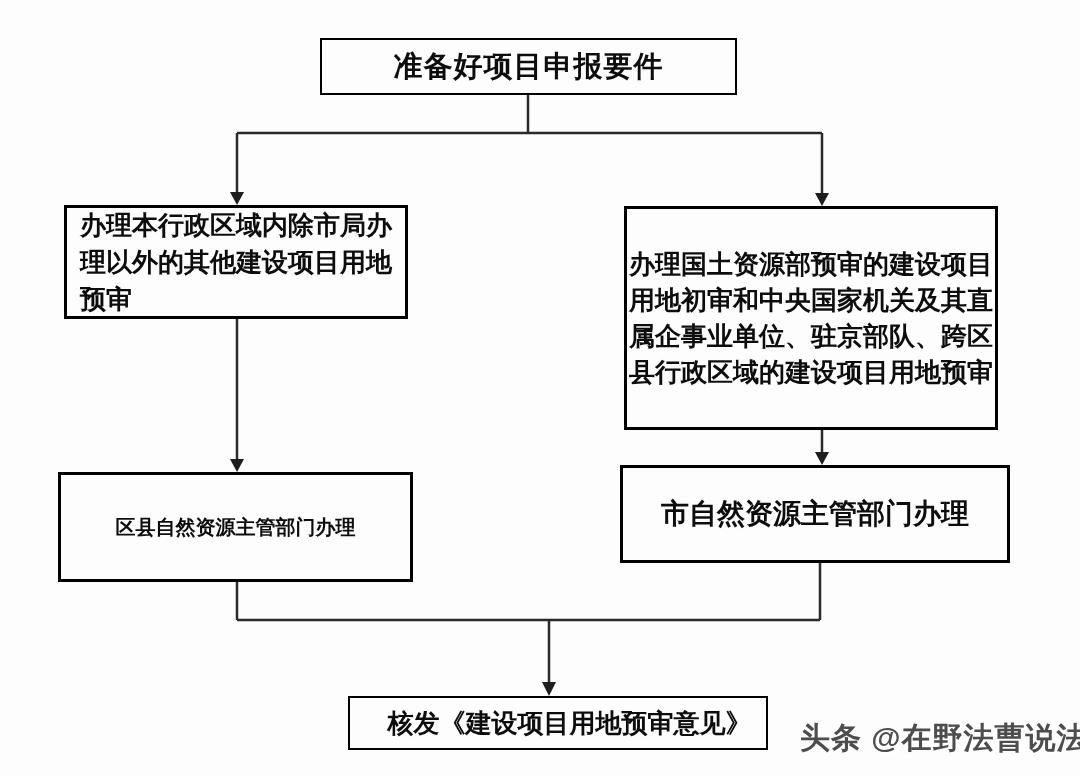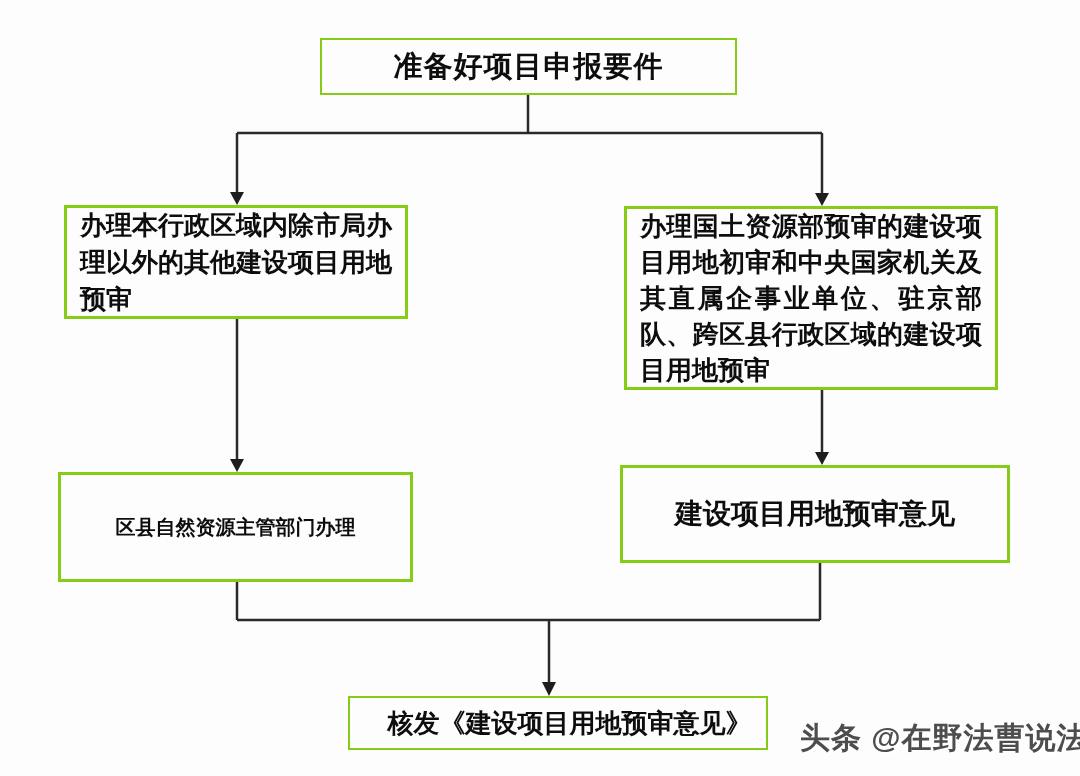--- a/index.html
+++ b/index.html
@@ -19,21 +19,21 @@
     position: absolute;
     left: 0; top: 0;
     width: 1080px;
     height: 776px;
     pointer-events: none;
   }
   .node {
     position: absolute;
     box-sizing: border-box;
     background: #fdfdfd;
-    border: 3px solid #84cc16;
+    border: 3px solid #000000;
     color: #0d0d0d;
     font-weight: 700;
     display: flex;
     align-items: center;
     justify-content: center;
   }
   .node-start {
     left: 320px; top: 38px;
     width: 417px; height: 57px;
     border-width: 2px;
@@ -43,22 +43,22 @@
   .node-branch-left {
     left: 64px; top: 205px;
     width: 344px; height: 114px;
     padding: 0 13px;
     font-size: 26px;
     line-height: 37px;
     justify-content: flex-start;
   }
   .node-branch-right {
     left: 624px; top: 206px;
-    width: 374px; height: 184px;
-    padding: 0 13px;
+    width: 374px; height: 224px;
+    padding: 0 2px;
     font-size: 26px;
     line-height: 36px;
     justify-content: flex-start;
   }
   .branch-text {
     width: 100%;
     text-align: justify;
     text-align-last: left;
   }
   .node-handler-left {
@@ -139,21 +139,21 @@
 
   <div class="node node-branch-right">
     <span class="branch-text">办理国土资源部预审的建设项目用地初审和中央国家机关及其直属企事业单位、驻京部队、跨区县行政区域的建设项目用地预审</span>
   </div>
 
   <div class="node node-handler-left">
     <span>区县自然资源主管部门办理</span>
   </div>
 
   <div class="node node-handler-right">
-    <span>建设项目用地预审意见</span>
+    <span>市自然资源主管部门办理</span>
   </div>
 
   <div class="node node-end">
     <span>核发《建设项目用地预审意见》</span>
   </div>
 
   <div class="watermark">头条 @在野法曹说法</div>
 
 </div>
 

